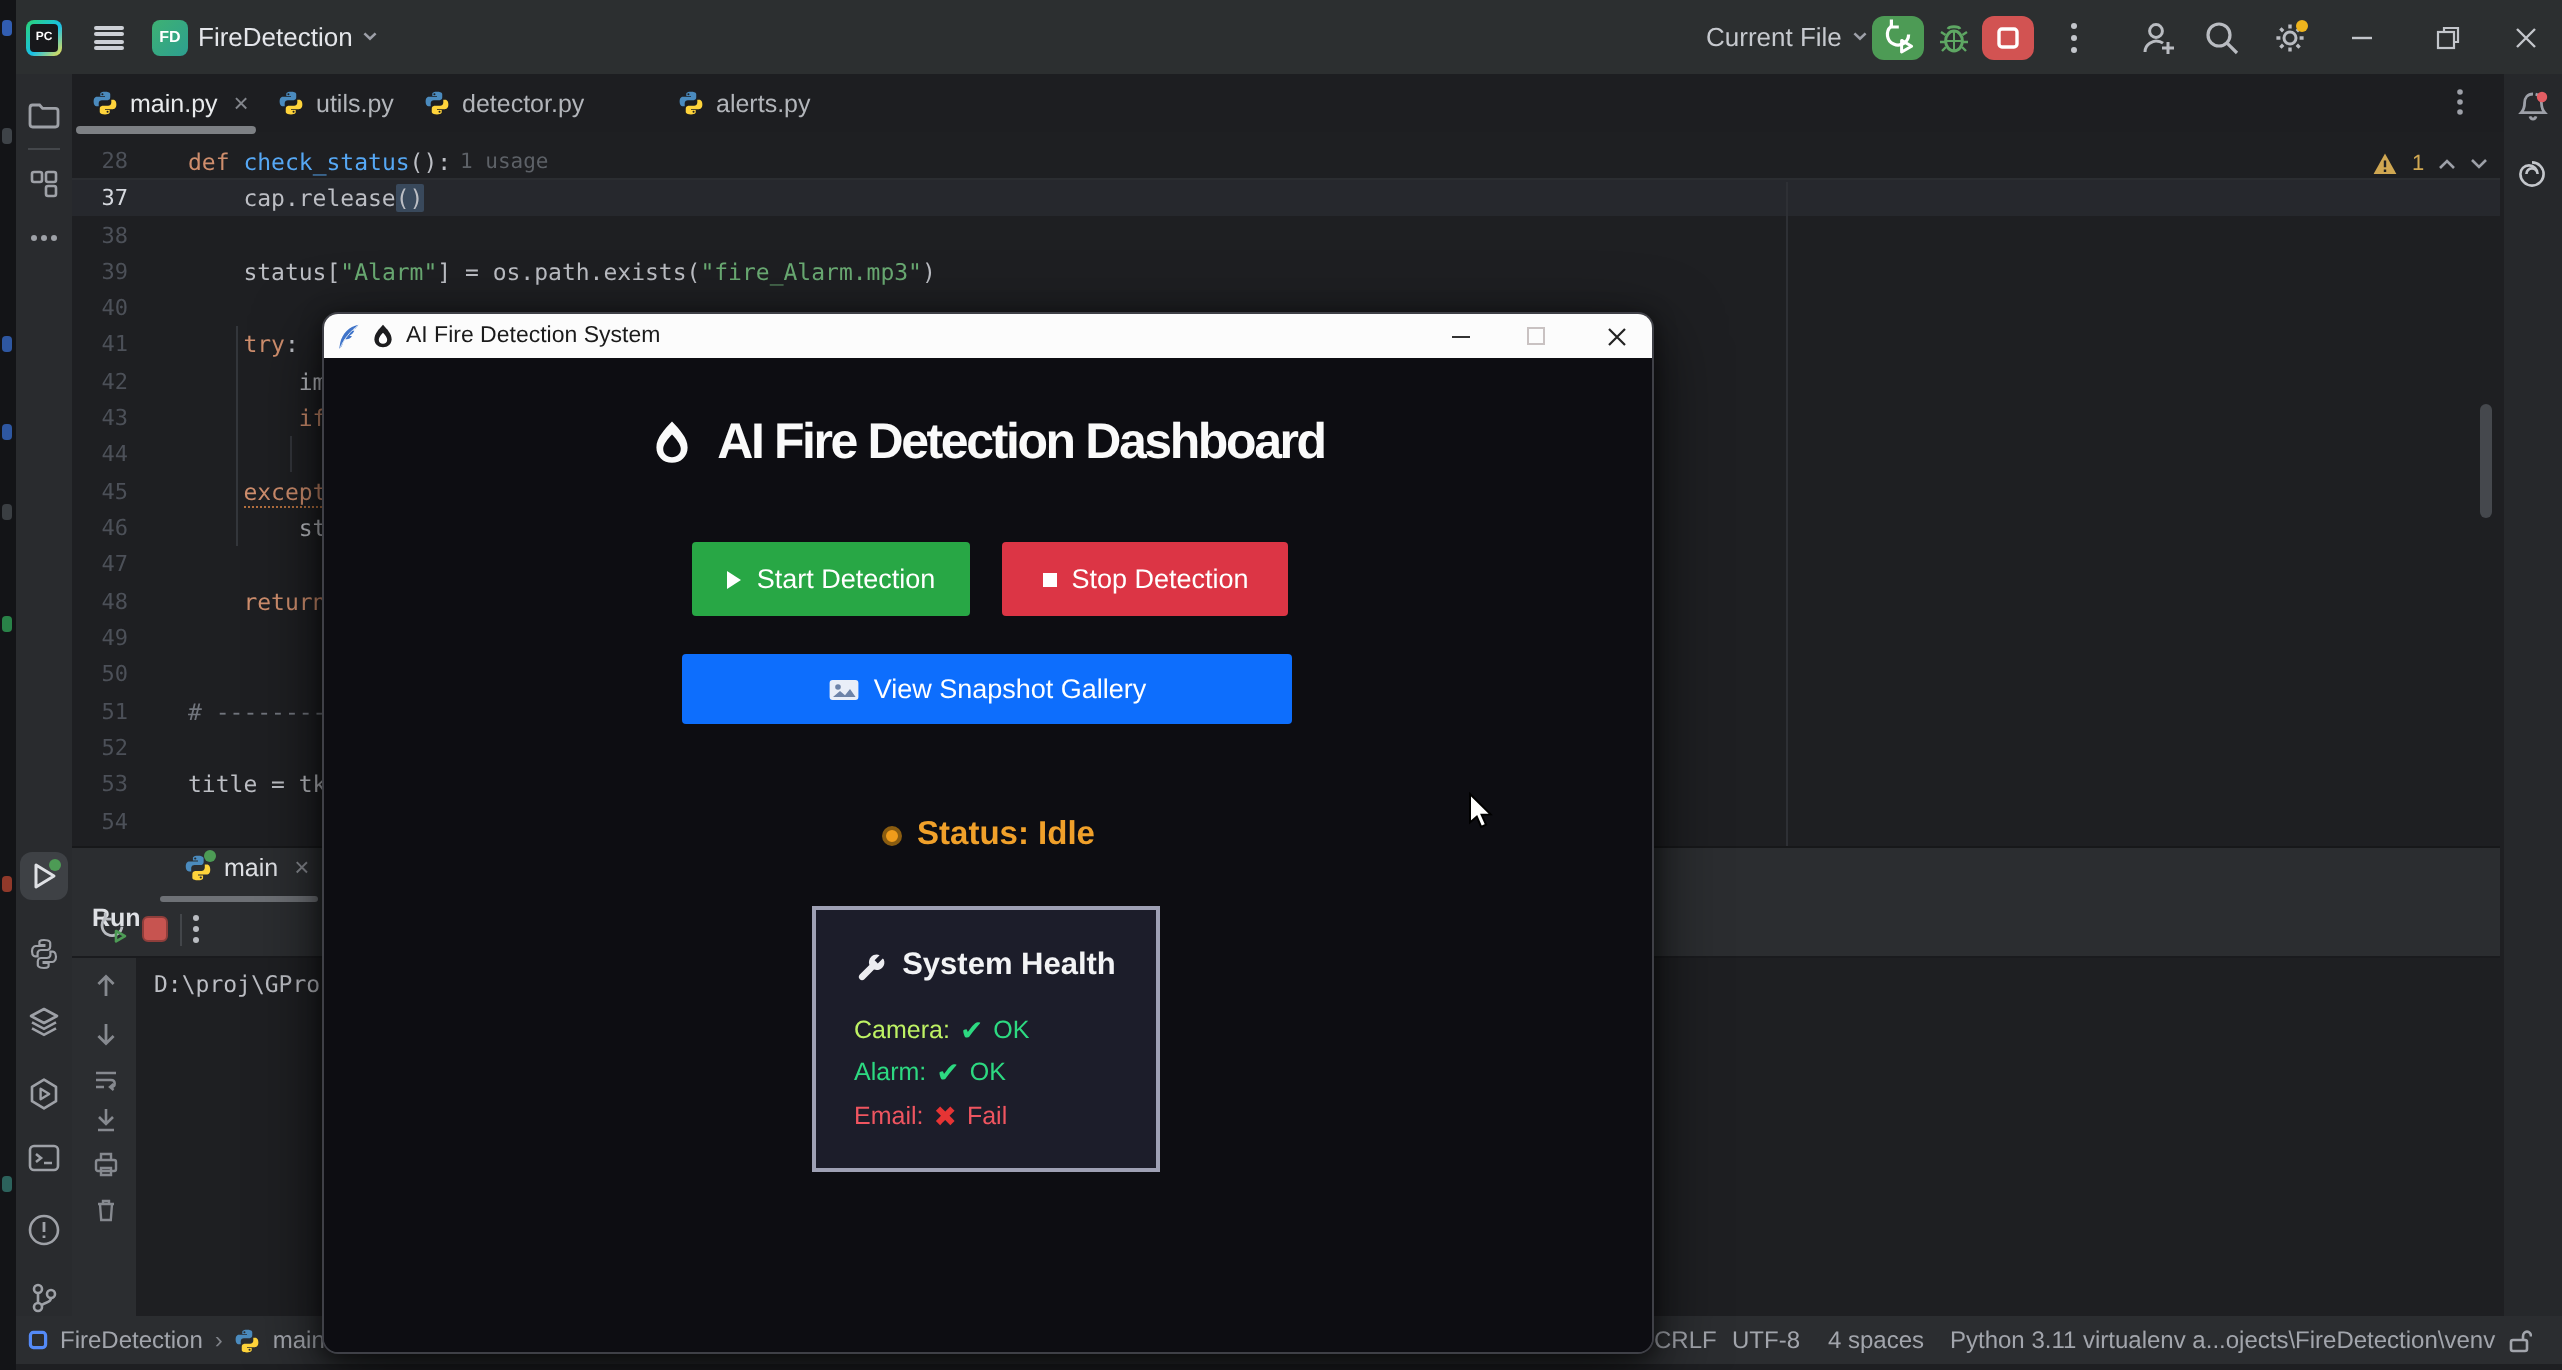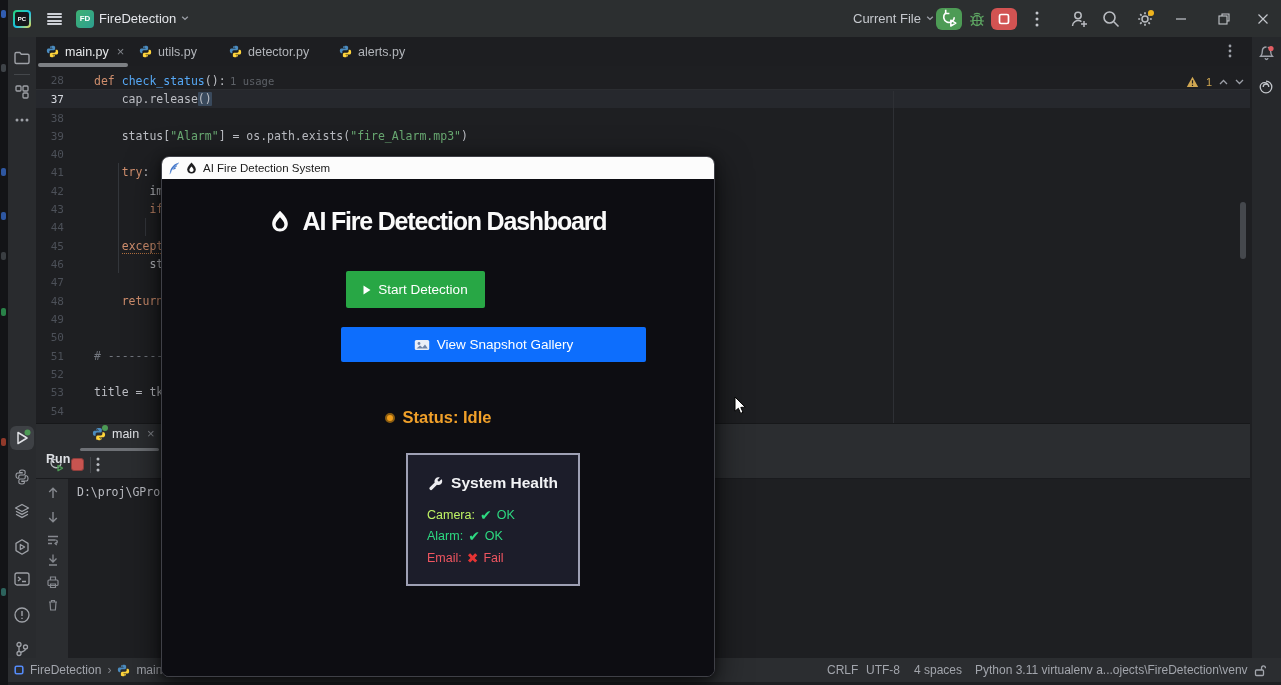--- a/index.html
+++ b/index.html
@@ -71,21 +71,21 @@
   .run-toolbar-line{left:36px;top:478px;width:1214px;height:1px;background:#1a1b1e;}
   .console{left:68px;top:479px;width:1182px;height:179px;background:#1e1f22;}
   .console-text{left:77px;top:485px;color:#bcbec4;}
   .rp-icon{position:absolute;display:flex;align-items:center;justify-content:center;}
 
   
   .sb{font-size:12px;color:#a2a5ac;line-height:24px;}
   .sb-item{position:absolute;top:658px;height:24px;display:flex;align-items:center;gap:6px;}
 
   
-  .tkwin{left:161px;top:156px;width:554px;height:521px;border-radius:8px;overflow:hidden;
+  .tkwin{left:161px;top:156px;width:666px;height:521px;border-radius:8px;overflow:hidden;
      border:1px solid #3f4047;box-shadow:0 10px 34px rgba(0,0,0,.65), 0 2px 10px rgba(0,0,0,.5);background:#0d0d12;}
   .tk-titlebar{position:absolute;left:0;top:0;width:100%;height:22px;background:#fcfcfc;display:flex;align-items:center;}
   .tk-title{font-size:11.5px;color:#1b1b1b;margin-left:6px;}
   .tk-ctl{position:absolute;top:0;width:34px;height:22px;display:flex;align-items:center;justify-content:center;}
   .tk-body{position:absolute;left:0;top:22px;width:100%;height:499px;background:#0d0d12;}
   .tk-abs{position:absolute;}
   .tk-heading{left:0;top:28px;width:100%;display:flex;align-items:center;justify-content:center;gap:13px;}
   .tk-heading .txt{color:#fafafa;font-weight:bold;font-size:25px;letter-spacing:-1.2px;}
   .btn{position:absolute;display:flex;align-items:center;justify-content:center;gap:7px;
        color:#fff;font-size:13.5px;border-radius:2px;}
@@ -221,21 +221,21 @@
         <span class="lbl" style="color:#e8eaec">main.py</span>
         <span class="tab-close">×</span>
       </div>
       <div class="tab" style="left: 139px;">
         <svg width="13" height="13" viewBox="0 0 16 16">
           <path fill="#4b8bbe" d="M8 1c-3.1 0-2.9 1.35-2.9 1.35v1.4H8v.47H3.25S1 3.98 1 7.05c0 3.07 1.96 2.96 1.96 2.96h1.17V8.3s-.06-1.96 1.93-1.96h3.3s1.87.03 1.87-1.81V2.6S11.53 1 8 1zM6.42 1.94a.63.63 0 1 1 0 1.26.63.63 0 0 1 0-1.26z"></path>
           <path fill="#ffd43b" d="M8 15c3.1 0 2.9-1.35 2.9-1.35v-1.4H8v-.47h4.75S15 12.02 15 8.95c0-3.07-1.96-2.96-1.96-2.96h-1.17V7.7s.06 1.96-1.93 1.96h-3.3S4.77 9.63 4.77 11.47v1.93S4.47 15 8 15zm1.58-.94a.63.63 0 1 1 0-1.26.63.63 0 0 1 0 1.26z"></path>
         </svg>
         <span class="lbl" style="color:#b2b5ba">utils.py</span>
       </div>
-      <div class="tab" style="left: 229px;">
+      <div class="tab" style="left: 212px;">
         <svg width="13" height="13" viewBox="0 0 16 16">
           <path fill="#4b8bbe" d="M8 1c-3.1 0-2.9 1.35-2.9 1.35v1.4H8v.47H3.25S1 3.98 1 7.05c0 3.07 1.96 2.96 1.96 2.96h1.17V8.3s-.06-1.96 1.93-1.96h3.3s1.87.03 1.87-1.81V2.6S11.53 1 8 1zM6.42 1.94a.63.63 0 1 1 0 1.26.63.63 0 0 1 0-1.26z"></path>
           <path fill="#ffd43b" d="M8 15c3.1 0 2.9-1.35 2.9-1.35v-1.4H8v-.47h4.75S15 12.02 15 8.95c0-3.07-1.96-2.96-1.96-2.96h-1.17V7.7s.06 1.96-1.93 1.96h-3.3S4.77 9.63 4.77 11.47v1.93S4.47 15 8 15zm1.58-.94a.63.63 0 1 1 0-1.26.63.63 0 0 1 0 1.26z"></path>
         </svg>
         <span class="lbl" style="color:#b2b5ba">detector.py</span>
       </div>
       <div class="tab" style="left: 339px;">
         <svg width="13" height="13" viewBox="0 0 16 16">
           <path fill="#4b8bbe" d="M8 1c-3.1 0-2.9 1.35-2.9 1.35v1.4H8v.47H3.25S1 3.98 1 7.05c0 3.07 1.96 2.96 1.96 2.96h1.17V8.3s-.06-1.96 1.93-1.96h3.3s1.87.03 1.87-1.81V2.6S11.53 1 8 1zM6.42 1.94a.63.63 0 1 1 0 1.26.63.63 0 0 1 0-1.26z"></path>
           <path fill="#ffd43b" d="M8 15c3.1 0 2.9-1.35 2.9-1.35v-1.4H8v-.47h4.75S15 12.02 15 8.95c0-3.07-1.96-2.96-1.96-2.96h-1.17V7.7s.06 1.96-1.93 1.96h-3.3S4.77 9.63 4.77 11.47v1.93S4.47 15 8 15zm1.58-.94a.63.63 0 1 1 0-1.26.63.63 0 0 1 0 1.26z"></path>
@@ -559,20 +559,26 @@
         <svg width="20" height="23" viewBox="0 0 20 23">
           <path d="M10 0.8 C6.2 4.8 2.2 9 2.2 13.7 C2.2 18.2 5.6 21.4 10 21.4 C14.4 21.4 17.8 18.2 17.8 13.7 C17.8 9 13.8 4.8 10 0.8 Z M10 18.6 C7.4 18.6 5.6 16.9 5.6 14.4 C5.6 11.9 8.1 9.3 10 7.2 C11.9 9.3 14.4 11.9 14.4 14.4 C14.4 16.9 12.6 18.6 10 18.6 Z" fill="#fafafa"></path>
         </svg>
         <span class="txt">AI Fire Detection Dashboard</span>
       </div>
       <div class="btn btn-start" style="background: rgb(40, 167, 69);">
         <svg width="8" height="10" viewBox="0 0 8 10">
             <path d="M0.5 0.5 7.5 5 0.5 9.5 Z" fill="#fff"></path>
           </svg>
         <span>Start Detection</span>
+      </div>
+      <div class="btn btn-stop" style="background: rgb(220, 53, 69);">
+        <svg width="8" height="8" viewBox="0 0 8 8">
+            <rect x="0.5" y="0.5" width="7" height="7" fill="#fff"></rect>
+          </svg>
+        <span>Stop Detection</span>
       </div>
       <div class="btn btn-gallery" style="background: rgb(13, 110, 253);">
         <svg width="16" height="12" viewBox="0 0 16 12">
           <rect x="0.8" y="1" width="14.4" height="10" rx="1.5" fill="#e9eef8"></rect>
           <circle cx="5" cy="4.5" r="1.4" fill="#6d83a8"></circle>
           <path d="M2.5 9.5 6 6.5 8.5 8.6 11 5.5 13.8 9.5 Z" fill="#6d83a8"></path>
         </svg>
         <span>View Snapshot Gallery</span>
       </div>
       <div class="tk-abs tk-status">

